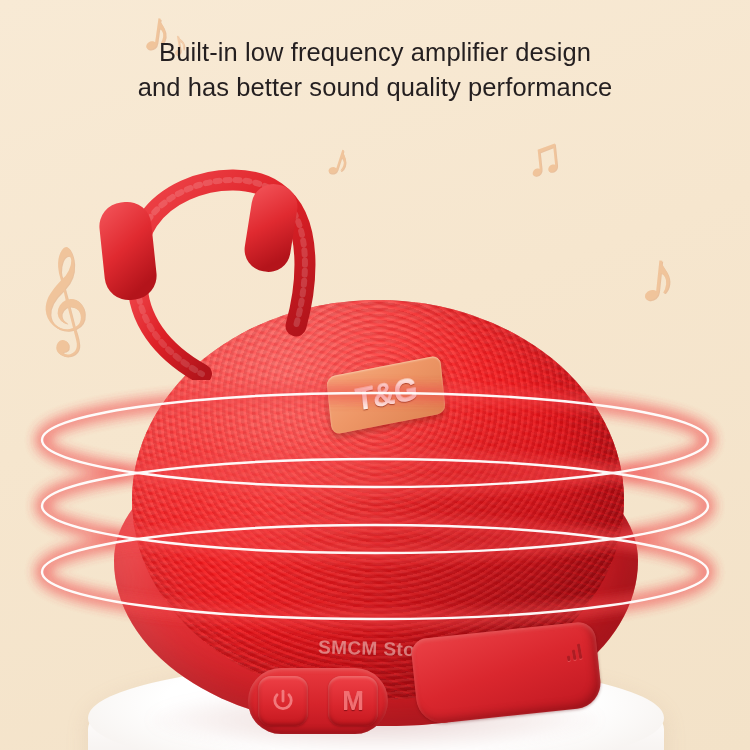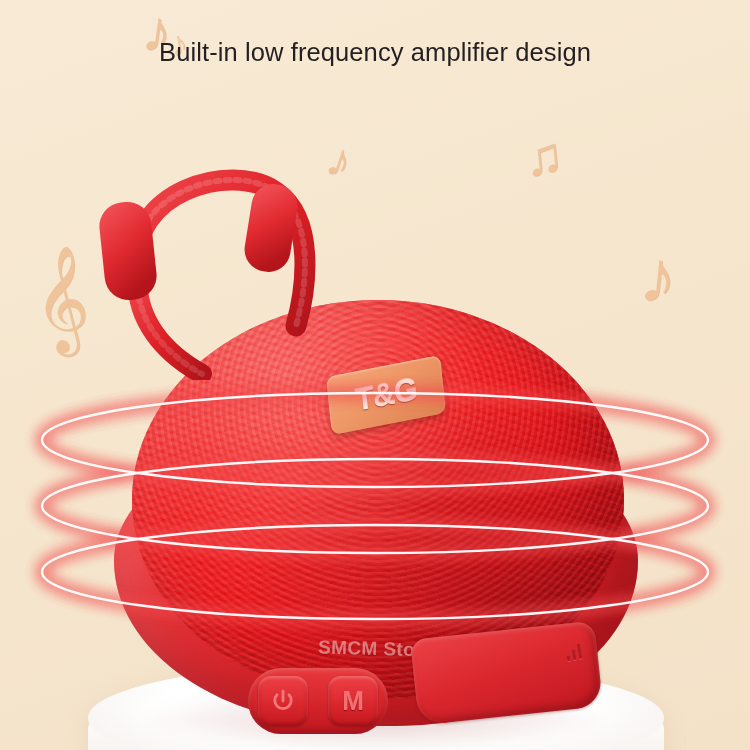--- a/index.html
+++ b/index.html
@@ -276,20 +276,21 @@
   #port-bars i:nth-child(2) { height: 10px; }
   #port-bars i:nth-child(3) { height: 15px; }
 </style>
 </head>
 <body>
 
 <div id="stage">
 
   <div class="headline">
     <div>Built-in low frequency amplifier design</div>
+    <div>and has better sound quality performance</div>
   </div>
 
   <span class="note n1">♪</span>
   <span class="note n2">♪</span>
   <span class="note n3">♪</span>
   <span class="note n4">♫</span>
   <span class="note n5">♪</span>
   <span class="note n6">𝄞</span>
 
   <div id="pedestal"></div>

